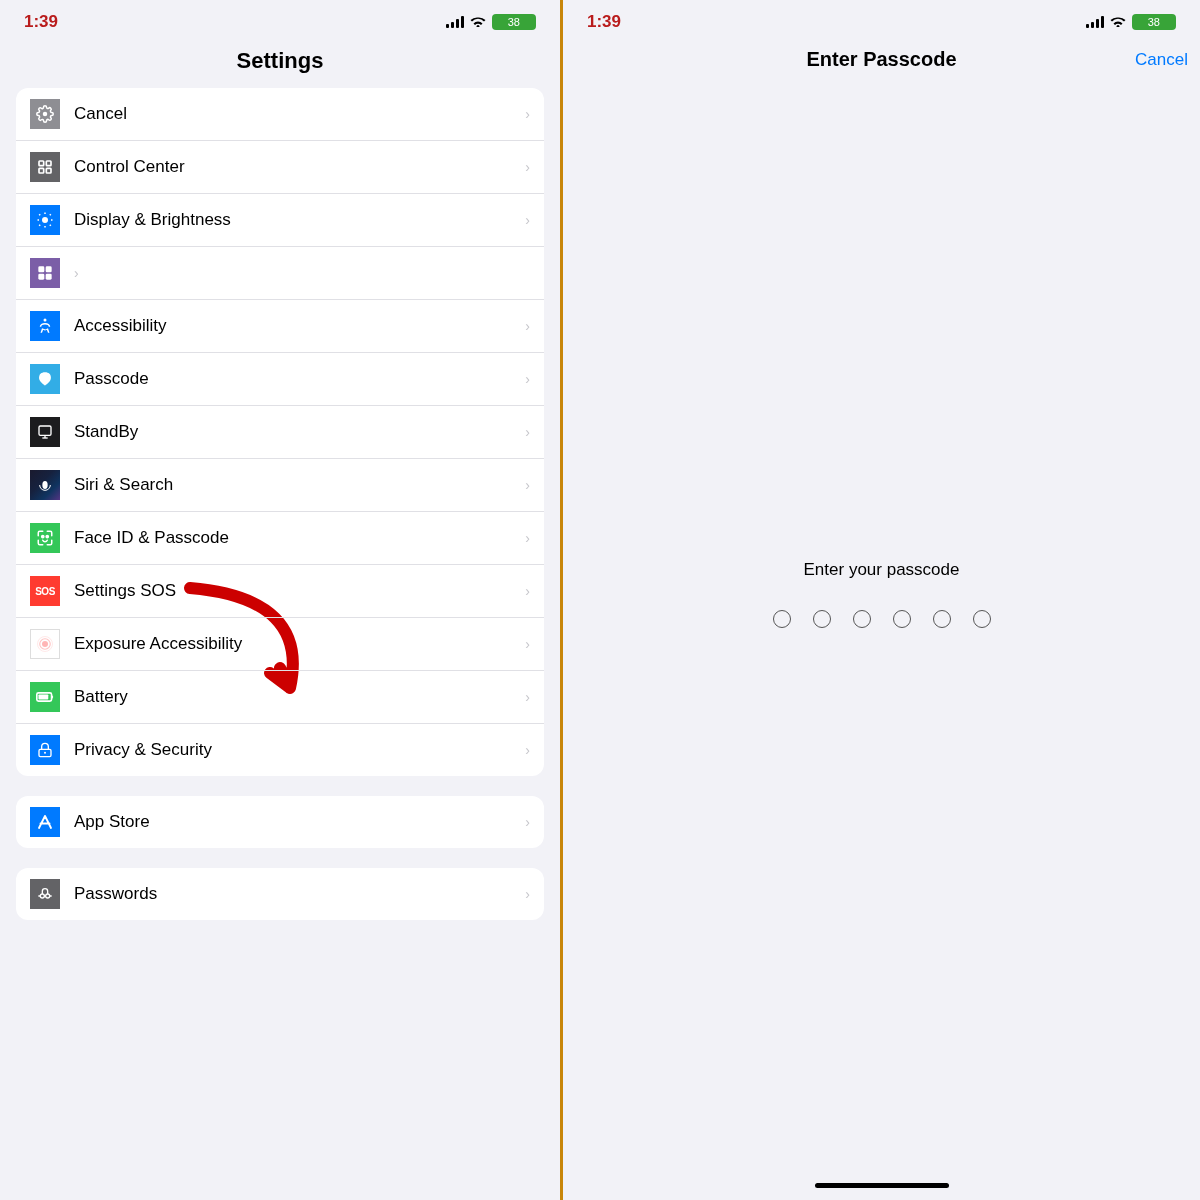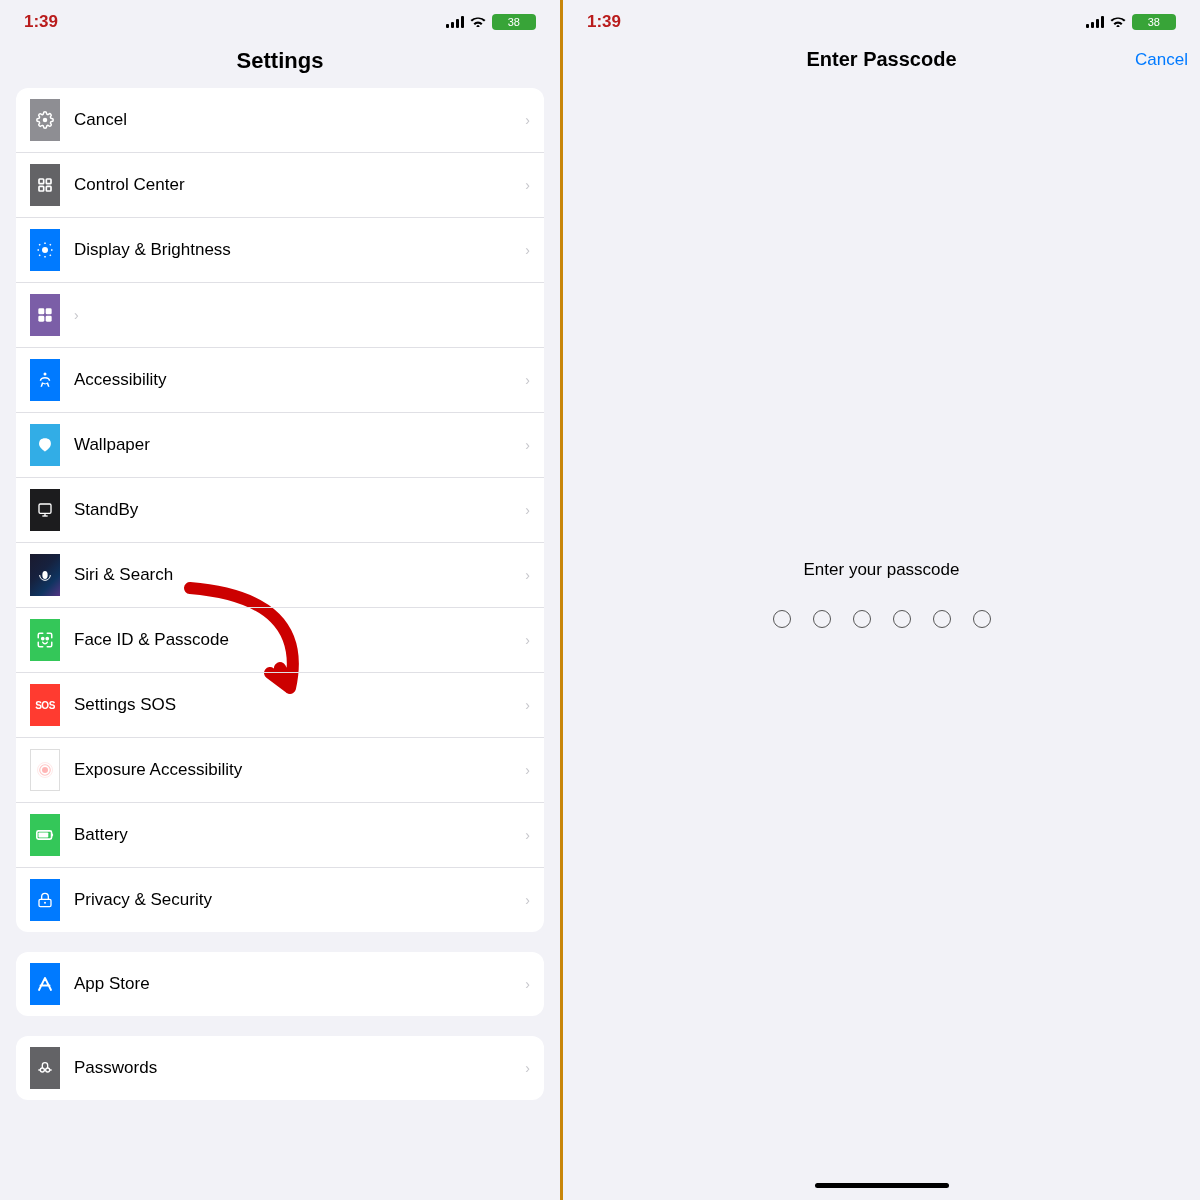--- a/index.html
+++ b/index.html
@@ -91,21 +91,21 @@
       position: relative;
       cursor: pointer;
     }
 
     .settings-row:last-child {
       border-bottom: none;
     }
 
     .row-icon {
       width: 30px;
-      height: 42px;
+      height: 30px;
       border-radius: 0;
       display: flex;
       align-items: center;
       justify-content: center;
       margin-right: 14px;
       flex-shrink: 0;
       font-size: 16px;
       color: #fff;
     }
 
@@ -324,21 +324,21 @@
           <span class="row-label">Accessibility</span>
           <span class="row-chevron">›</span>
         </div>
 
         <div class="settings-row">
           <div class="row-icon icon-teal">
             <svg width="16" height="16" viewBox="0 0 24 24" fill="white">
                 <path d="M12 2C6 2 4 6 4 6s-2 4 0 8 8 8 8 8 6-4 8-8 0-8 0-8S18 2 12 2z"></path>
               </svg>
           </div>
-          <span class="row-label">Wallpaper</span>
+          <span class="row-label">Passcode</span>
           <span class="row-chevron">›</span>
         </div>
 
         <div class="settings-row">
           <div class="row-icon icon-black">
             <svg width="16" height="16" viewBox="0 0 24 24" fill="none" stroke="white" stroke-width="2">
                 <rect x="3" y="3" width="18" height="14" rx="2"></rect>
                 <line x1="8" y1="21" x2="16" y2="21"></line>
                 <line x1="12" y1="17" x2="12" y2="21"></line>
               </svg>

